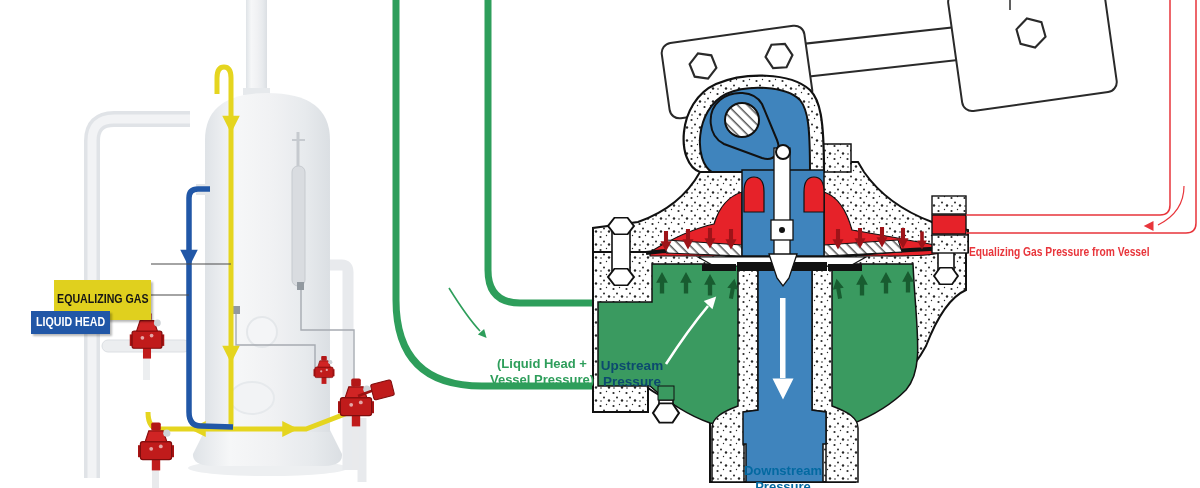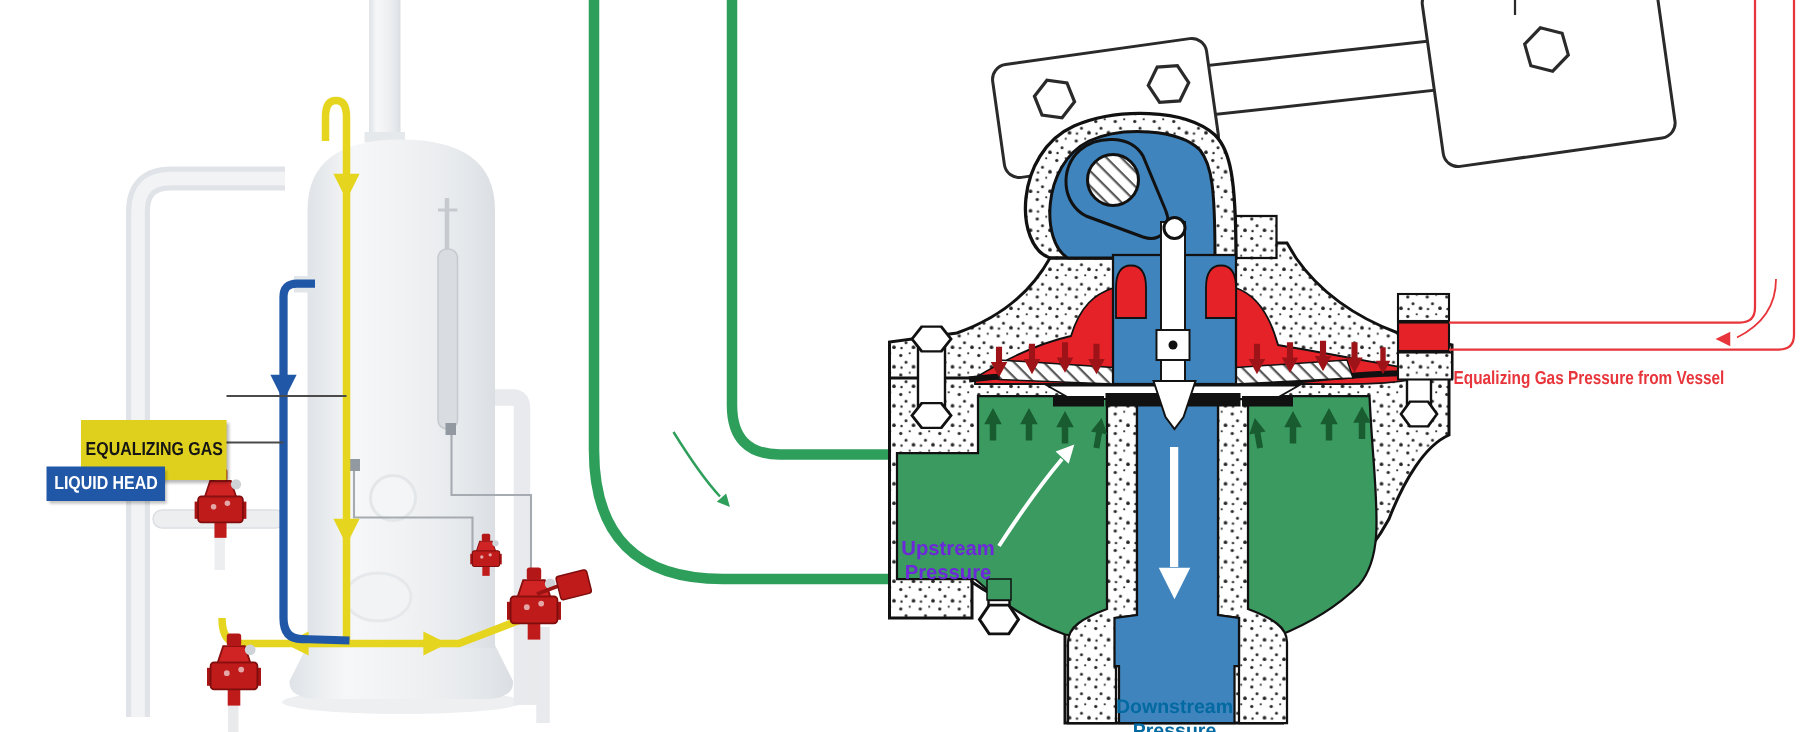--- a/index.html
+++ b/index.html
@@ -9,21 +9,21 @@
   .lbl{position:absolute;font-weight:bold;line-height:1.22;margin-top:28px;}
   .cond{display:inline-block;transform:scaleX(.85);transform-origin:center center;white-space:nowrap;}
   .condL{display:inline-block;transform:scaleX(.82);transform-origin:left center;white-space:nowrap;}
   #lbl-eq{left:54px;top:252px;width:97px;height:40px;background:#e0d01e;color:#151515;
           font-size:12.5px;display:flex;align-items:center;justify-content:center;
           box-shadow:1.5px 2px 2px rgba(0,0,0,.28);}
   #lbl-lh{left:31px;top:283px;width:79px;height:23px;background:#2157a7;color:#fff;
           font-size:12.5px;display:flex;align-items:center;justify-content:center;
           box-shadow:1.5px 2px 2px rgba(0,0,0,.28);}
   #lbl-inlet{left:484px;top:328px;width:116px;color:#2e9e5b;font-size:13px;text-align:center;white-space:pre-line;}
-  #lbl-up{left:592px;top:330px;width:80px;color:#6d28d9;font-size:13.5px;text-align:center;white-space:pre-line;}
+  #lbl-up{left:592px;top:330px;width:80px;color:#0c4a6e;font-size:13.5px;text-align:center;white-space:pre-line;}
   #lbl-down{left:735px;top:435px;width:96px;color:#0369a1;font-size:13px;text-align:center;white-space:pre-line;}
   #lbl-eqp{left:969px;top:217px;color:#e8353b;font-size:12.5px;white-space:nowrap;}
 </style>
 </head>
 <body>
 
 <div id="stage">
 <svg id="scene" width="1200" height="488" viewBox="0 0 1200 488">
   <defs>
     <pattern id="stip" width="13" height="13" patternUnits="userSpaceOnUse">
@@ -242,20 +242,22 @@
     <use href="#tri" transform="translate(1150,226) rotate(90) scale(0.7)" fill="#e8353b"></use>
   </g>
 </svg>
 
 <div class="lbl" id="lbl-eq">
   <span class="cond">EQUALIZING GAS</span>
 </div>
 <div class="lbl" id="lbl-lh">
   <span class="cond">LIQUID HEAD</span>
 </div>
+<div class="lbl" id="lbl-inlet">(Liquid Head +
+Vessel Pressure)</div>
 <div class="lbl" id="lbl-up">Upstream
 Pressure</div>
 <div class="lbl" id="lbl-down">Downstream
 Pressure</div>
 <div class="lbl" id="lbl-eqp">
   <span class="condL">Equalizing Gas Pressure from Vessel</span>
 </div>
 </div>
 
 </body></html>

